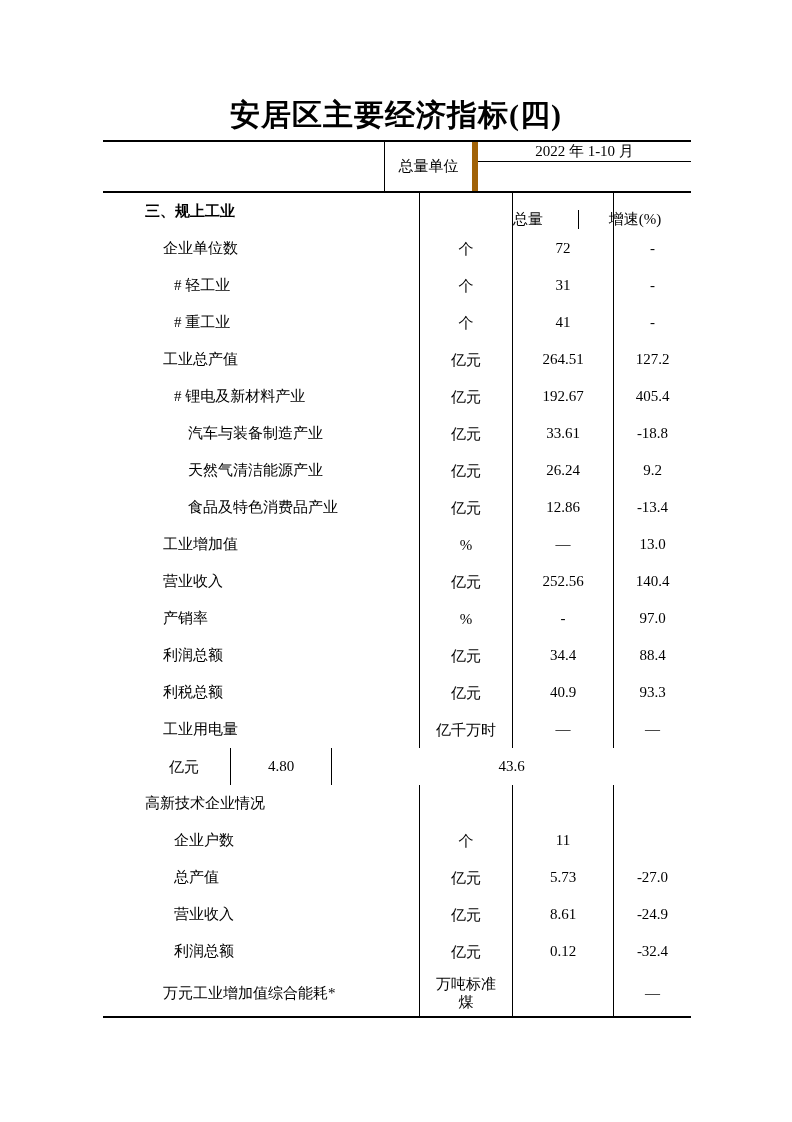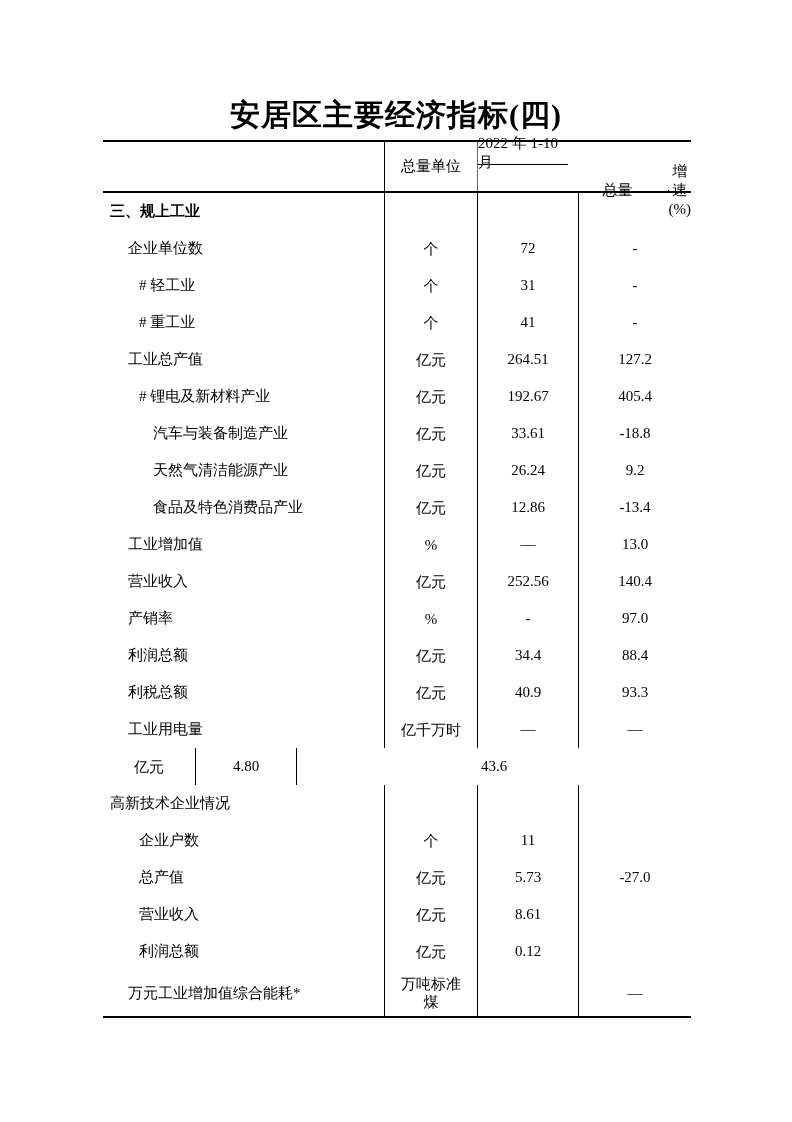--- a/index.html
+++ b/index.html
@@ -39,29 +39,29 @@
     display: flex;
     height: 51px;
     border-bottom: 2px solid #000;
   }
   .th-indicator {
     width: 282px;
     border-right: 1px solid #000;
   }
   .th-unit {
     width: 93px;
-    border-right: 1px solid #a16207;
+    border-right: 6px solid #a16207;
     display: flex;
     align-items: center;
     justify-content: center;
   }
   .th-period-group {
     width: 213px;
     display: flex;
-    flex-direction: row;
+    flex-direction: column;
   }
   .th-period {
     height: 23px;
     border-bottom: 1px solid #000;
     display: flex;
     align-items: center;
     justify-content: center;
   }
   .th-sub {
     flex: 1;
@@ -79,20 +79,21 @@
     flex: 1;
     display: flex;
     align-items: center;
     justify-content: center;
     text-align: center;
   }
   
   .tr {
     display: flex;
     height: 37px;
+    margin-left: 35px;
   }
   .tr.tall { height: 46px; justify-content: center; }
   .td-indicator {
     width: 282px;
     border-right: 1px solid #000;
     display: flex;
     align-items: center;
     white-space: nowrap;
   }
   .td-unit {
@@ -313,28 +314,30 @@
     <div class="td-total">5.73</div>
     <div class="td-growth">-27.0</div>
   </div>
 
   <div class="tr level-2">
     <div class="td-indicator">
             <span>营业收入</span>
           </div>
     <div class="td-unit">亿元</div>
     <div class="td-total">8.61</div>
+    <div class="td-growth">-24.9</div>
   </div>
 
   <div class="tr level-2">
     <div class="td-indicator">
             <span>利润总额</span>
           </div>
     <div class="td-unit">亿元</div>
     <div class="td-total">0.12</div>
+    <div class="td-growth">-32.4</div>
   </div>
 
   <div class="tr level-1 tall">
     <div class="td-indicator">
             <span>万元工业增加值综合能耗*</span>
           </div>
     <div class="td-unit">万吨标准煤</div>
     <div class="td-total"></div>
     <div class="td-growth">—</div>
   </div>

